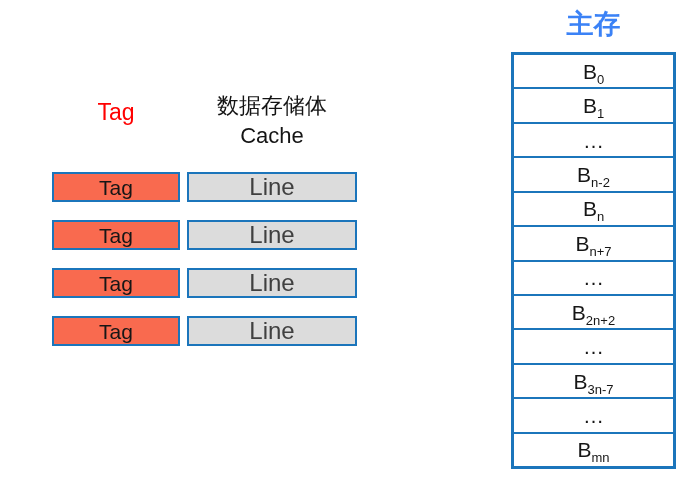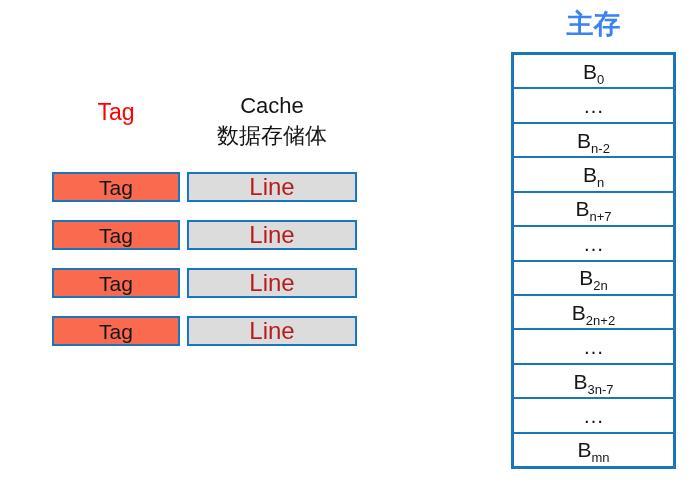--- a/index.html
+++ b/index.html
@@ -65,21 +65,21 @@
     width: 128px;
     background: var(--tag-fill, #f96a4f);
     font-size: 21px;
     color: #161616;
   }
   .line-box {
     left: 135px;
     width: 170px;
     background: var(--line-fill, #dcdcdc);
     font-size: 24px;
-    color: #b91c1c;
+    color: #404040;
   }
 
   
   .memory-title {
     position: absolute;
     left: 511px;
     top: 6px;
     width: 165px;
     text-align: center;
     font-size: 27px;
@@ -118,22 +118,22 @@
   }
 </style>
 </head>
 <body>
 
 <div class="canvas">
 
   <div class="tag-col-header">Tag</div>
 
   <div class="cache-col-header">
+    <div>数据存储体</div>
     <div>Cache</div>
-    <div>数据存储体</div>
   </div>
 
   <div class="cache-row r0">
     <div class="tag-box">Tag</div>
     <div class="line-box">Line</div>
   </div>
   <div class="cache-row r1">
     <div class="tag-box">Tag</div>
     <div class="line-box">Line</div>
   </div>
@@ -146,36 +146,36 @@
     <div class="line-box">Line</div>
   </div>
 
   <div class="memory-title">主存</div>
 
   <div class="memory-table">
     <div class="memory-row">
         <span><span>B</span><sub>0</sub></span>
       </div>
     <div class="memory-row">
+        <span><span>B</span><sub>1</sub></span>
+      </div>
+    <div class="memory-row">
         <span><span>…</span><sub></sub></span>
       </div>
     <div class="memory-row">
         <span><span>B</span><sub>n-2</sub></span>
       </div>
     <div class="memory-row">
         <span><span>B</span><sub>n</sub></span>
       </div>
     <div class="memory-row">
         <span><span>B</span><sub>n+7</sub></span>
       </div>
     <div class="memory-row">
         <span><span>…</span><sub></sub></span>
-      </div>
-    <div class="memory-row">
-        <span><span>B</span><sub>2n</sub></span>
       </div>
     <div class="memory-row">
         <span><span>B</span><sub>2n+2</sub></span>
       </div>
     <div class="memory-row">
         <span><span>…</span><sub></sub></span>
       </div>
     <div class="memory-row">
         <span><span>B</span><sub>3n-7</sub></span>
       </div>

